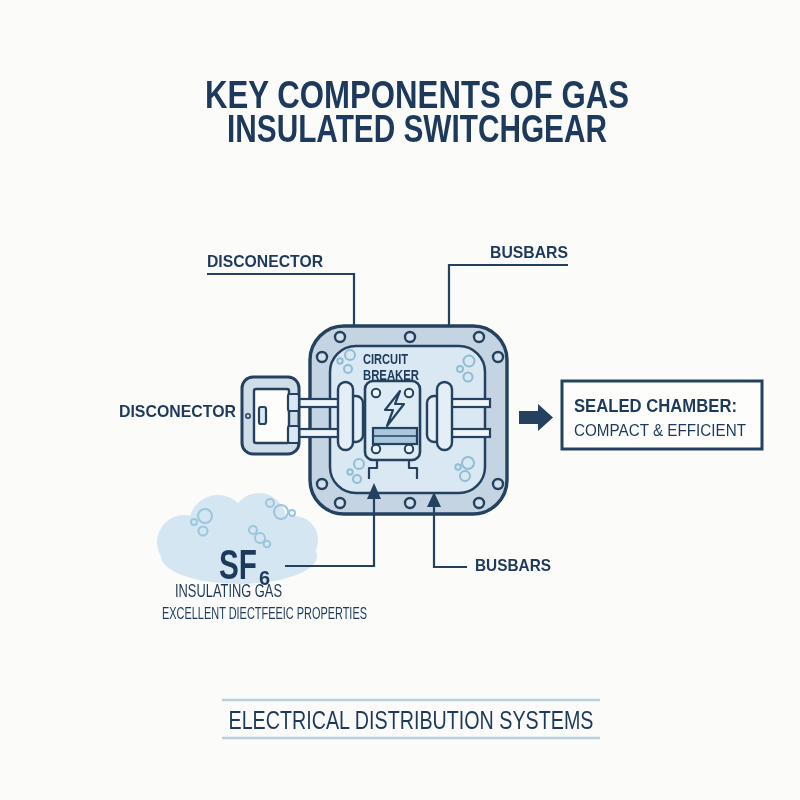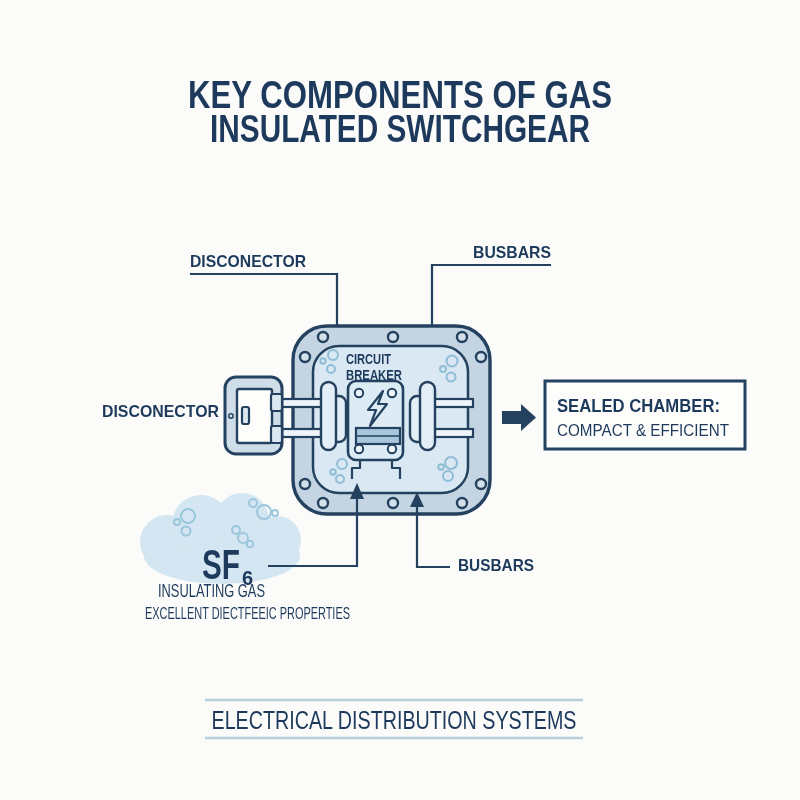--- a/index.html
+++ b/index.html
@@ -1,16 +1,16 @@
 <!DOCTYPE html>
 <html style="--bg: #fbfbfa; --text: #1d3a5c; --navy: #24425f; --flange: #c5d4e2; --inner: #d9e8f2; --breaker: #dcebf4; --bar: #a9c8dd; --bubble: #8fbdd6; --cloud: #d4e6f1; --footerline: #b9cfdb; --boxbg: #fdfdfc;"><head>
 <meta charset="utf-8">
 <style>
   html,body{margin:0;padding:0;background:var(--bg,#fbfbfa);}
-  .page{width:633px;height:800px;position:relative;font-family:"Liberation Sans",sans-serif;}
+  .page{width:633px;height:800px;position:relative;font-family:"Liberation Sans",sans-serif;margin-left:17px;}
   svg{display:block;}
   .t{fill:var(--text,#1d3a5c);font-family:"Liberation Sans",sans-serif;}
   .b{font-weight:bold;}
   .sb{font-weight:600;}
   .md{font-weight:500;}
   .ln{stroke:var(--navy,#24425f);stroke-width:2.2;fill:none;}
   .navyfill{fill:var(--navy,#24425f);}
   .flange{fill:var(--flange,#c5d4e2);stroke:var(--navy,#24425f);stroke-width:3.4;}
   .inner{fill:var(--inner,#d9e8f2);stroke:var(--navy,#24425f);stroke-width:2.5;}
   .bolt{fill:#d3e0ec;stroke:var(--navy,#24425f);stroke-width:2.4;}

